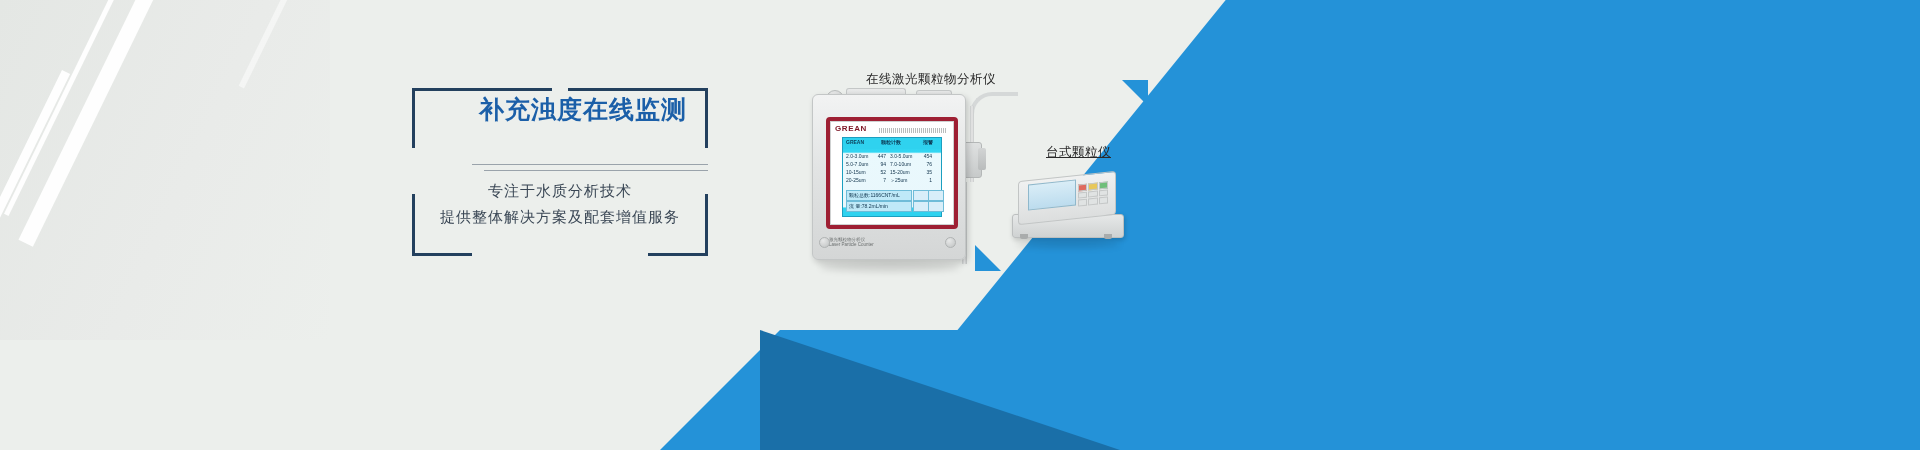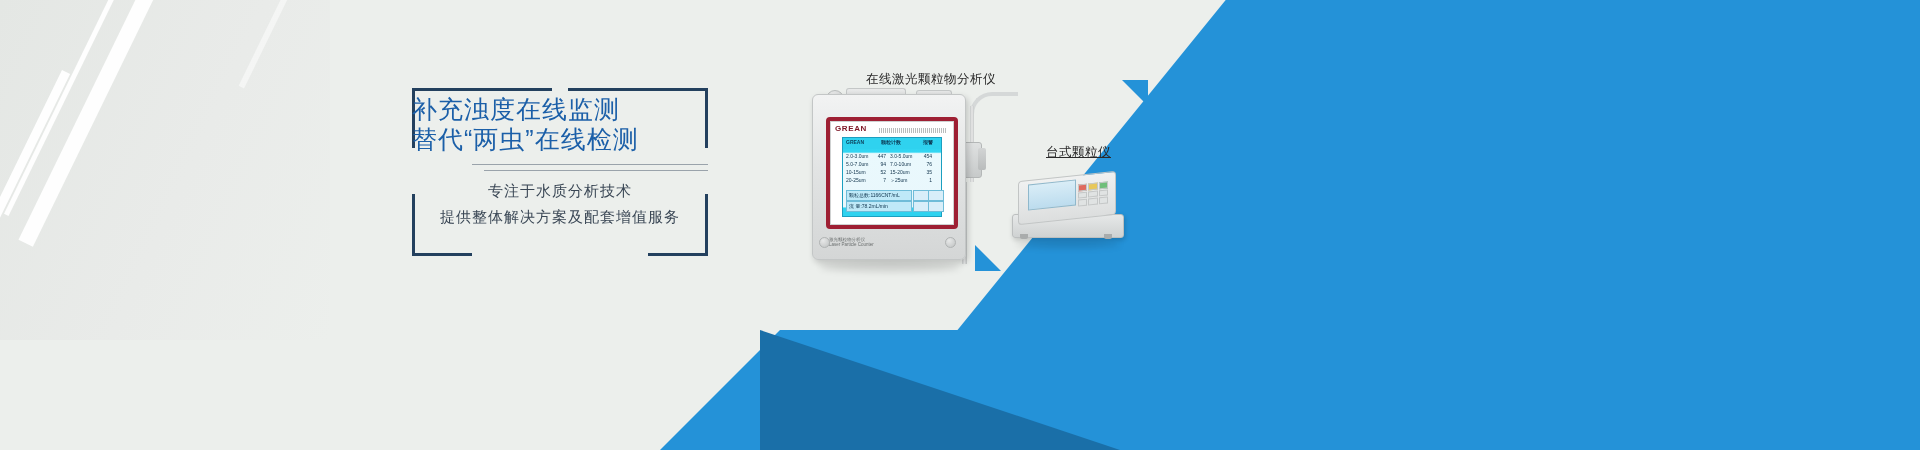--- a/index.html
+++ b/index.html
@@ -54,22 +54,22 @@
   .br-tl-h{left:0;top:0;width:140px;height:3px;}
   .br-tl-v{left:0;top:0;width:3px;height:60px;}
   .br-tr-h{right:0;top:0;width:140px;height:3px;}
   .br-tr-v{right:0;top:0;width:3px;height:60px;}
   .br-bl-v{left:0;bottom:0;width:3px;height:62px;}
   .br-bl-h{left:0;bottom:0;width:60px;height:3px;}
   .br-br-v{right:0;bottom:0;width:3px;height:62px;}
   .br-br-h{right:0;bottom:0;width:60px;height:3px;}
 
   .headline{
-    position:absolute;left:0;top:6px;width:275px;text-align:left;
-    color:#1b5fa8;font-weight:normal;font-size:25px;line-height:30px;
+    position:absolute;left:0;top:6px;width:275px;text-align:right;
+    color:#1b5fa8;font-weight:bold;font-size:25px;line-height:30px;
     letter-spacing:1px;
   }
   .headline .l1{display:block;}
   .headline .l2{display:block;}
 
   .divider-wrap{position:absolute;left:0;top:76px;width:296px;height:10px;}
   .divider{position:absolute;height:1px;background:#9aa3ab;}
   .dv1{left:60px;top:0;width:236px;}
   .dv2{left:72px;top:6px;width:224px;}
 
@@ -193,21 +193,20 @@
     <div class="br-corner br-tl-v"></div>
     <div class="br-corner br-tr-h"></div>
     <div class="br-corner br-tr-v"></div>
     <div class="br-corner br-bl-v"></div>
     <div class="br-corner br-bl-h"></div>
     <div class="br-corner br-br-v"></div>
     <div class="br-corner br-br-h"></div>
 
     <div class="headline">
       <span class="l1">补充浊度在线监测</span>
-      <span class="l2">替代“两虫”在线检测</span>
     </div>
 
     <div class="divider-wrap">
       <div class="divider dv1"></div>
       <div class="divider dv2"></div>
     </div>
 
     <div class="sub sub1">专注于水质分析技术</div>
     <div class="sub sub2">提供整体解决方案及配套增值服务</div>
   </div>

